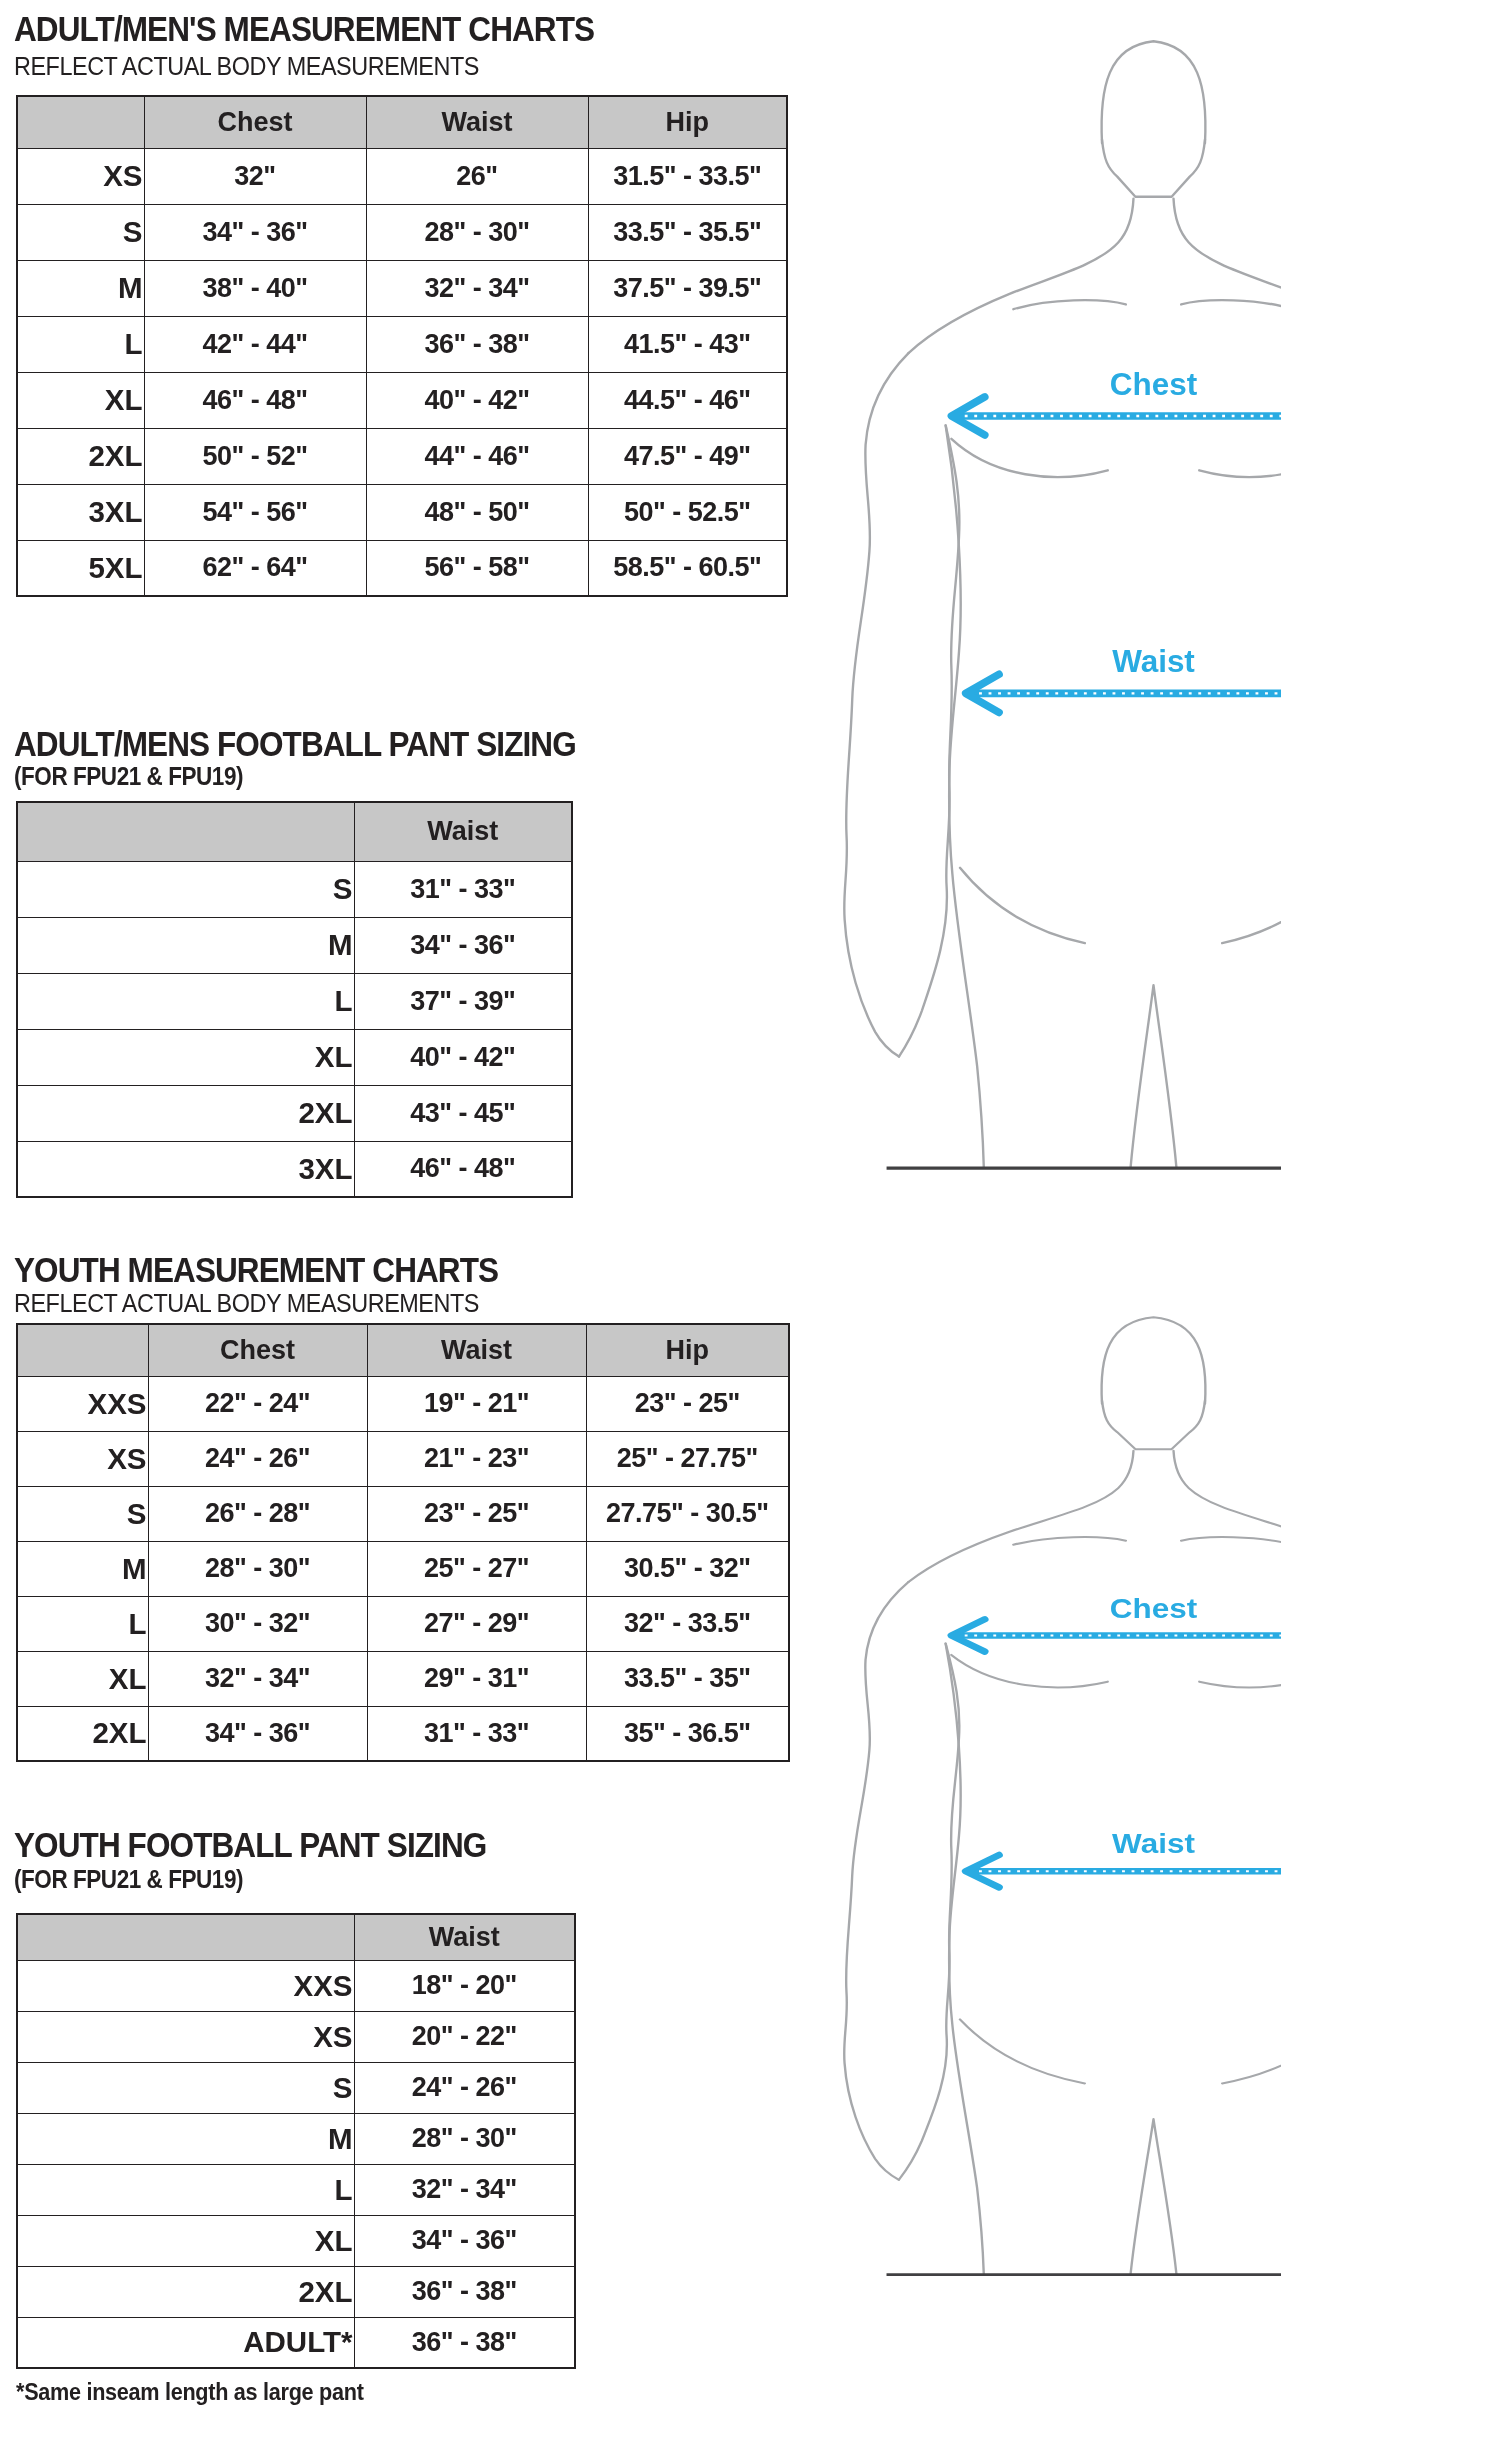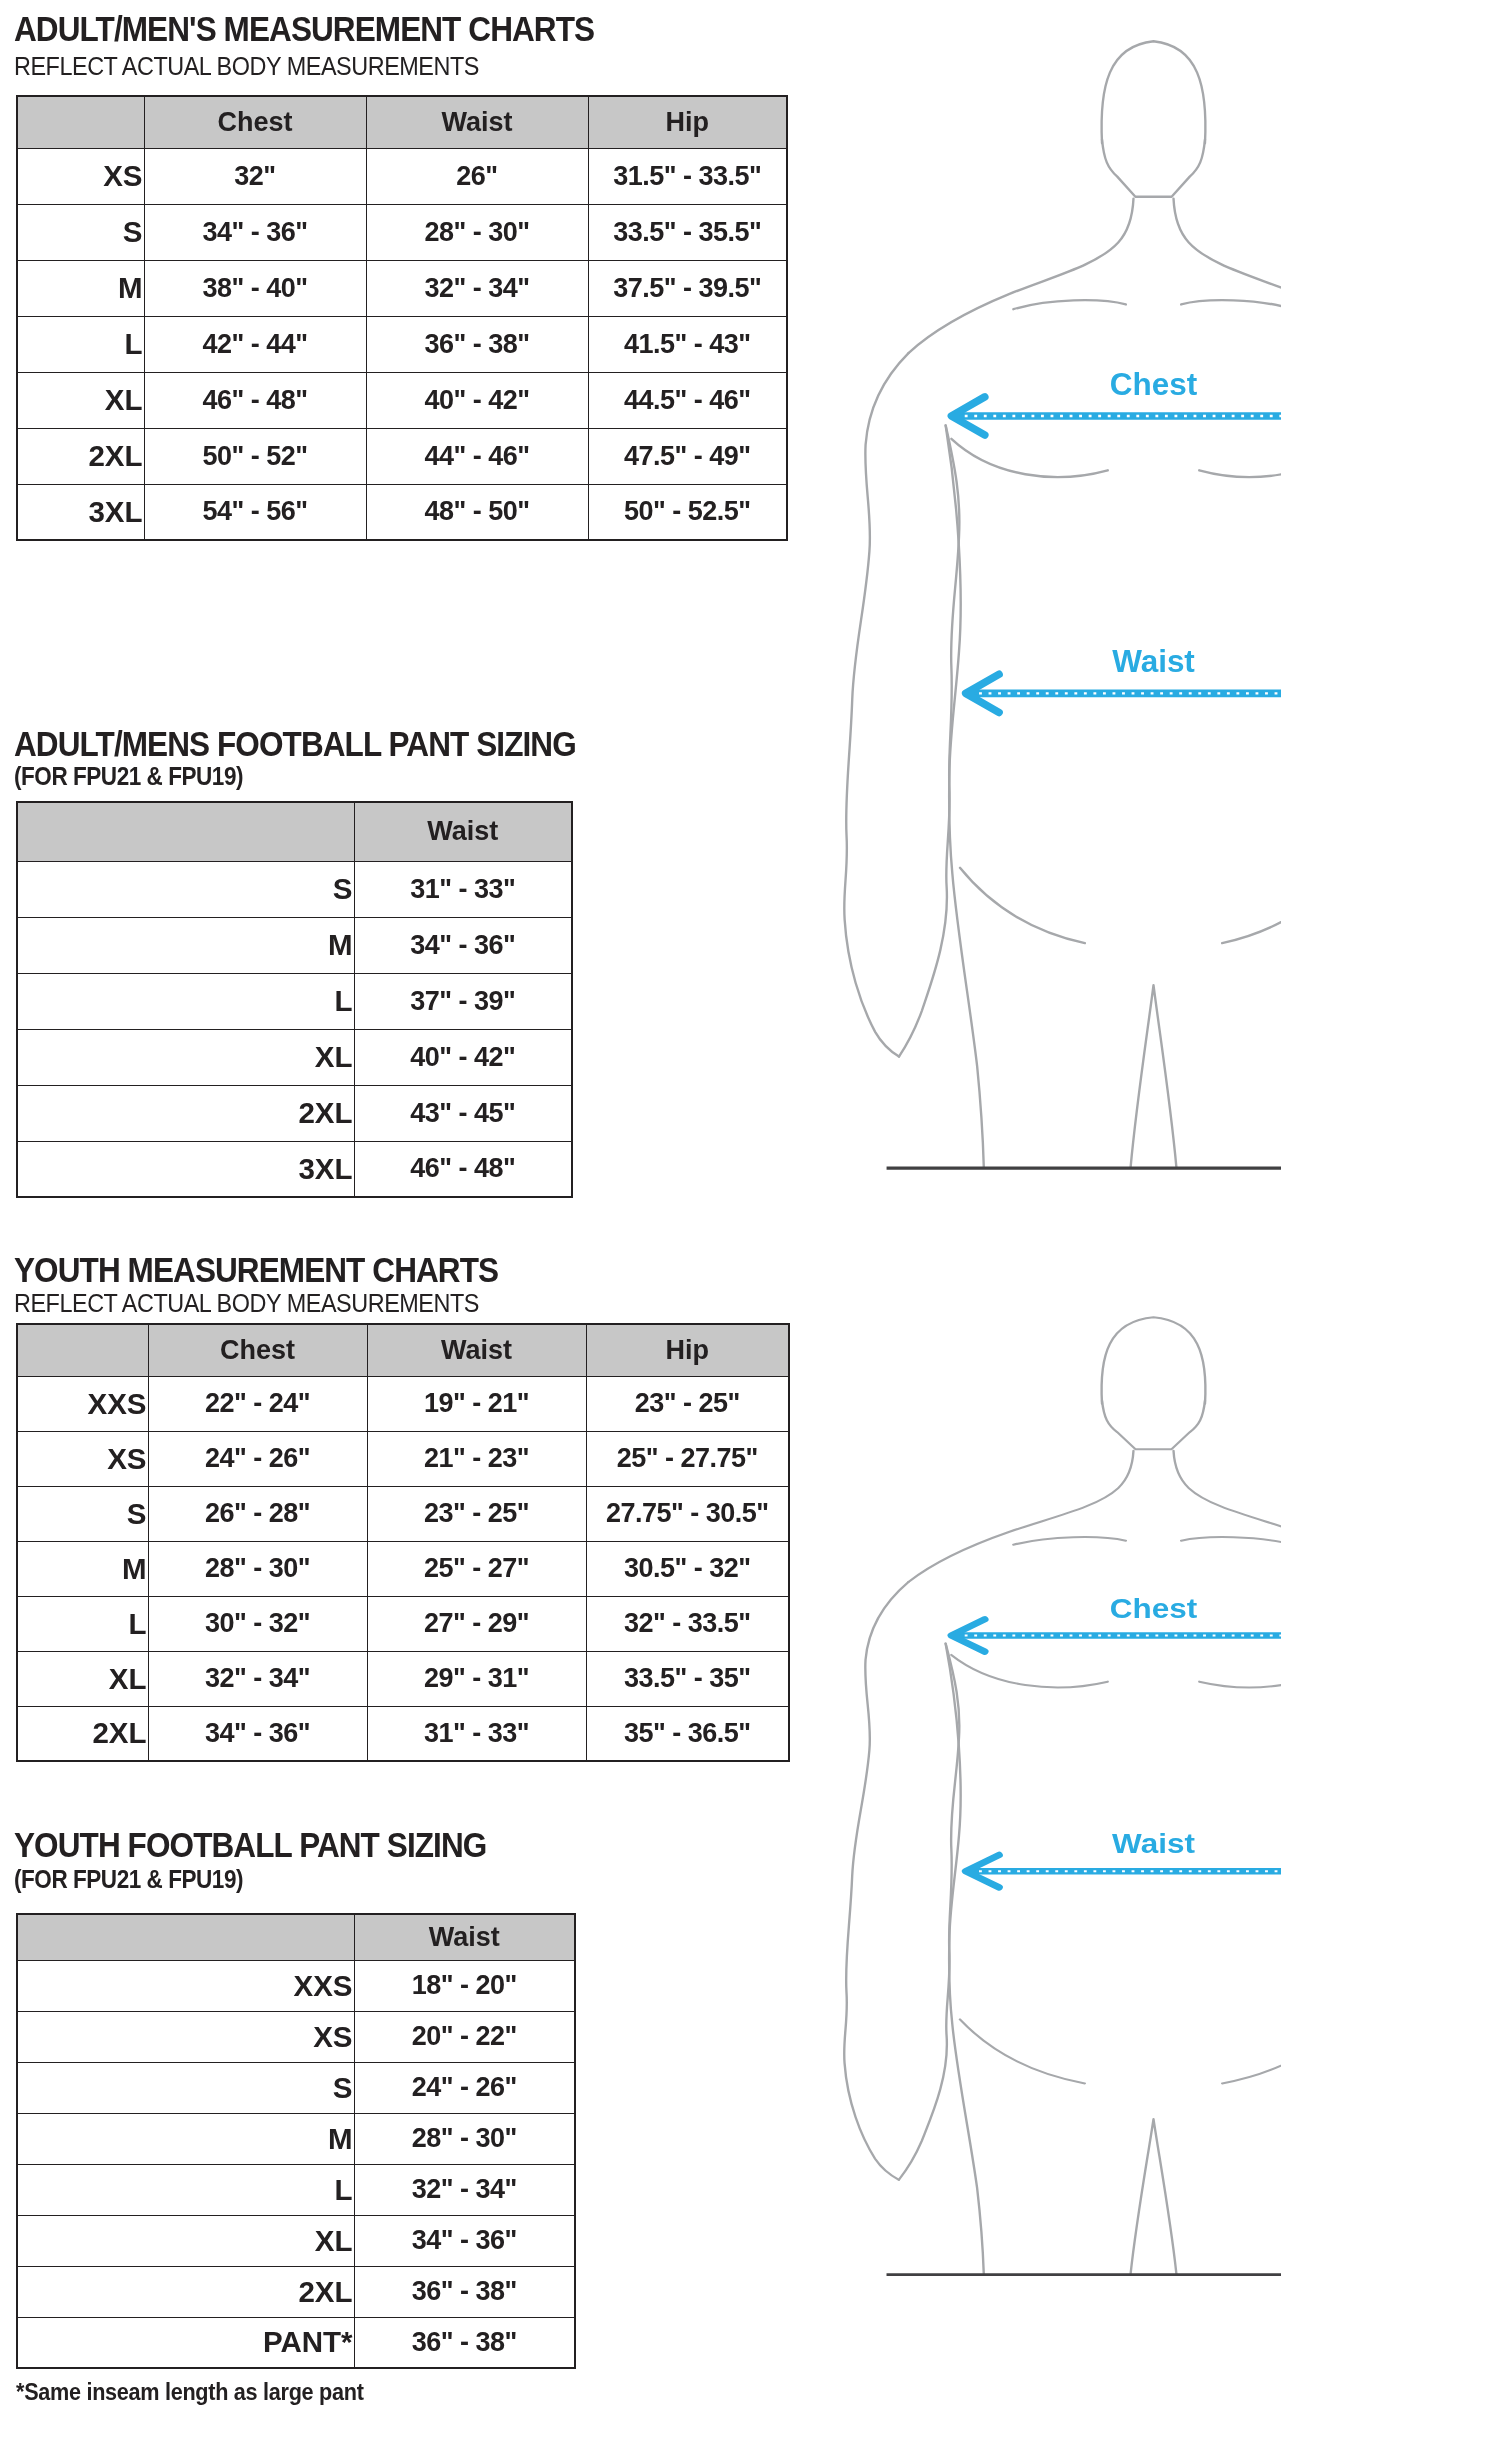--- a/index.html
+++ b/index.html
@@ -104,20 +104,26 @@
           <td class="val">50" - 52"</td>
           <td class="val">44" - 46"</td>
           <td class="val">47.5" - 49"</td>
         </tr>
         <tr>
           <td class="lbl">3XL</td>
           <td class="val">54" - 56"</td>
           <td class="val">48" - 50"</td>
           <td class="val">50" - 52.5"</td>
         </tr>
+        <tr>
+          <td class="lbl">5XL</td>
+          <td class="val">62" - 64"</td>
+          <td class="val">56" - 58"</td>
+          <td class="val">58.5" - 60.5"</td>
+        </tr>
       </tbody>
     </table>
 
   <h1 class="title" id="title-apant">ADULT/MENS FOOTBALL PANT SIZING</h1>
   <h2 class="subtitle paren" id="sub-apant">(FOR FPU21 &amp; FPU19)</h2>
   <table class="szt" id="t-apant">
     <colgroup>
         <col style="width:337px">
         <col style="width:218px">
       </colgroup>
@@ -254,21 +260,21 @@
         </tr>
         <tr>
           <td class="lbl">XL</td>
           <td class="val">34" - 36"</td>
         </tr>
         <tr>
           <td class="lbl">2XL</td>
           <td class="val">36" - 38"</td>
         </tr>
         <tr>
-          <td class="lbl">PANT*</td>
+          <td class="lbl">ADULT*</td>
           <td class="val">36" - 38"</td>
         </tr>
       </tbody>
     </table>
 
   <p id="footnote">*Same inseam length as large pant</p>
 
   <svg width="0" height="0" style="position:absolute" aria-hidden="true">
     <defs>
       <symbol id="torso-figure" viewBox="0 0 710 1200">

